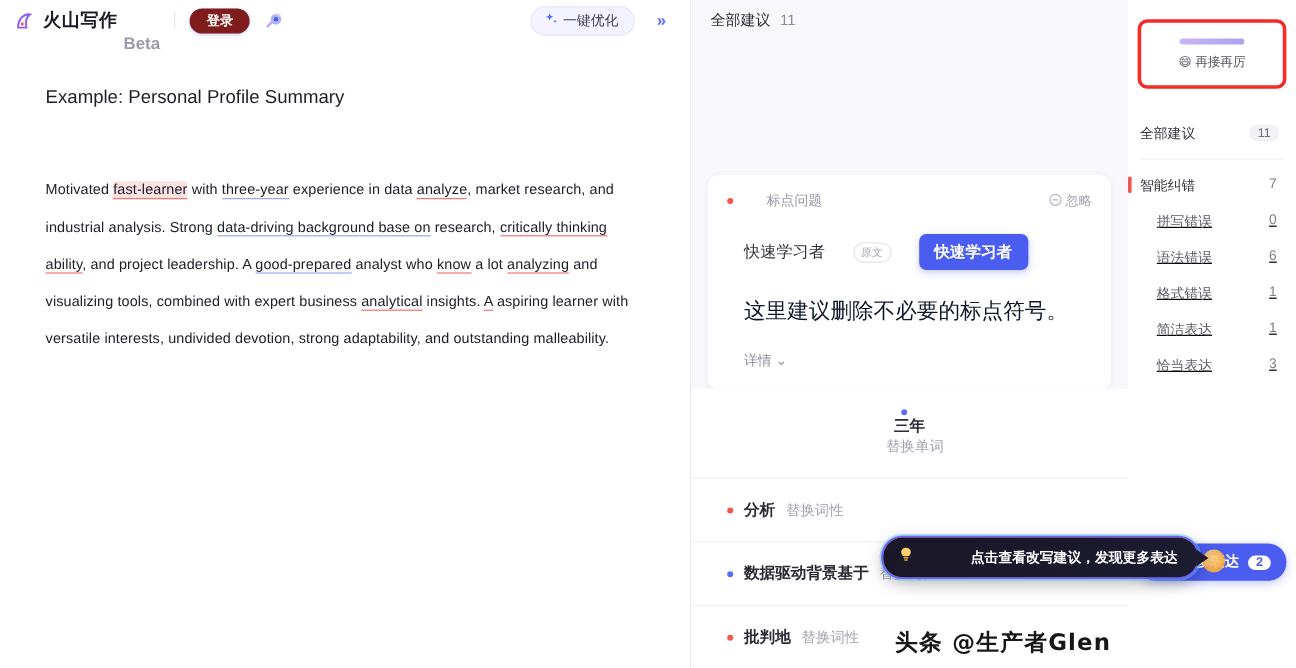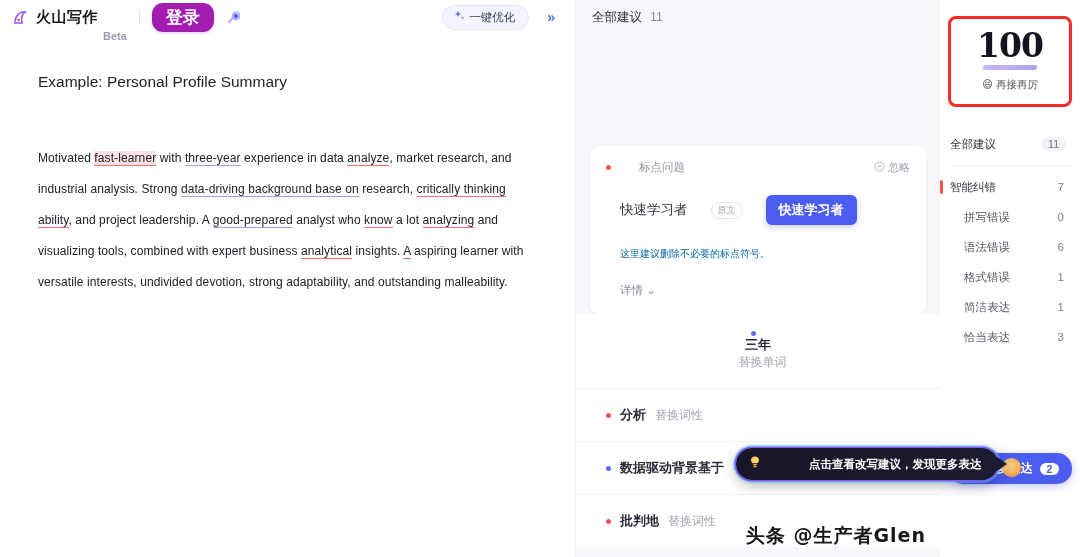--- a/index.html
+++ b/index.html
@@ -11,24 +11,24 @@
   }
   #app { position: relative; width: 1080px; height: 557px; display: flex; }
 
   
   .editor-col { width: 576px; height: 557px; background: #ffffff; position: relative; border-right: 1px solid #eceaf3; }
 
   .toolbar { height: 34px; display: flex; align-items: center; padding: 0 12px; gap: 8px; }
   .brand { display: flex; align-items: center; gap: 5px; }
   .brand-logo { width: 19px; height: 19px; }
   .brand-name { font-size: 15px; font-weight: 700; color: #1b1b28; letter-spacing: .5px; }
-  .beta-tag { font-size: 11px; color: #9b9bab; font-weight: 600; padding-top: 4px; margin-top: 33px; }
+  .beta-tag { font-size: 14px; color: #9b9bab; font-weight: 600; padding-top: 4px; margin-top: 33px; }
   .tool-div { width: 1px; height: 14px; background: #e6e4ee; margin: 0 4px; }
   .login-btn {
-    background: #a21caf; color: #fff; font-size: 17px; font-weight: 600;
+    background: #7f1d1d; color: #fff; font-size: 11px; font-weight: 600;
     border-radius: 11px; padding: 3px 14px; border: none; cursor: pointer;
     box-shadow: 0 1px 3px rgba(75,92,240,.3);
   }
   .wand-btn { width: 24px; height: 24px; display: flex; align-items: center; justify-content: center; cursor: pointer; }
   .toolbar-spacer { flex: 1; }
   .optimize-btn {
     display: flex; align-items: center; gap: 4px;
     background: #f3f4ff; color: #3a3a52; font-size: 11.5px; font-weight: 500;
     border: 1px solid #e4e6fb; border-radius: 13px; padding: 4px 13px 4px 10px; cursor: pointer;
   }
@@ -62,21 +62,21 @@
   .ignore { display: flex; align-items: center; gap: 3px; font-size: 11px; color: #a2a2b2; cursor: pointer; }
 
   .fix-row { display: flex; align-items: center; gap: 23px; margin-top: 20px; padding-left: 14px; }
   .orig { font-size: 13.5px; color: #33333f; }
   .orig-pill { border: 1px solid #e2e2ec; border-radius: 9px; font-size: 9px; color: #a8a8b8; padding: 1px 6px; }
   .repl-btn {
     background: #4b5cf0; color: #fff; font-size: 13px; font-weight: 600;
     border-radius: 6px; padding: 6px 13px; border: none; cursor: pointer;
     box-shadow: 0 2px 6px rgba(75,92,240,.30);
   }
-  .card-desc { margin-top: 22px; padding-left: 14px; font-size: 10px; color: #0369a1; }
+  .card-desc { margin-top: 22px; padding-left: 14px; font-size: 18px; color: #0f172a; }
   .card-more { margin-top: 22px; padding-left: 14px; font-size: 11.5px; color: #8c8c9c; cursor: pointer; }
 
   .card-slim {
     background: #fff; border-radius: 0; margin: 0 -14px; padding: 17px 30px;
     display: flex; align-items: center; border-top: 1px solid #f1f1f6;
   }
   .card-slim:first-of-type { border-top: none; flex-direction: column; }
   .slim-word { font-size: 13px; color: #2b2b38; font-weight: 600; }
   .slim-tag { font-size: 12px; color: #a3a3b3; margin-left: 9px; }
 
@@ -126,21 +126,21 @@
   .side-row.err .bar { background: #f2554d; }
   .side-row.pol .bar { background: #5a6ef0; }
   .side-label { font-size: 11.5px; color: #33333f; }
   .side-label.sub { color: #5a5a68; }
   .side-val { margin-left: auto; margin-right: 16px; font-size: 11.5px; color: #7d7d8c; }
   .side-row.all { margin-bottom: 4px; }
   .side-badge {
     margin-left: auto; margin-right: 14px; background: #f1f1f6; color: #6f6f80;
     font-size: 10.5px; border-radius: 8px; padding: 1px 7px;
   }
-  .side-row.indent { padding-left: 24px; }
+  .side-row.indent { padding-left: 24px; text-decoration: underline; }
   .side-sep { height: 1px; background: #f0f0f5; margin: 6px 10px; }
 
   .more-btn {
     position: absolute; left: 8px; bottom: 73px; width: 124px;
     background: #4b5cf0; color: #fff; border: none; border-radius: 15px;
     padding: 7px 8px; font-size: 12px; font-weight: 700; cursor: pointer;
     display: flex; align-items: center; justify-content: center; gap: 7px;
     box-shadow: 0 2px 8px rgba(75,92,240,.35);
   }
   .more-badge { background: #fff; color: #4b5cf0; font-size: 10.5px; border-radius: 8px; padding: 0px 7px; font-weight: 700; }
@@ -270,21 +270,20 @@
       <span class="tooltip-text">点击查看改写建议，发现更多表达</span>
       <span class="tooltip-arrow"></span>
     </div>
 
     <div class="watermark">头条 @生产者Glen</div>
   </div>
 
   <div class="side-col">
     <div class="score-wrap">
       <div class="score-box">
-        <div class="score-num">100</div>
         <div class="score-underline"></div>
         <div class="score-label">
           <span>😄</span>
           <span>再接再厉</span>
         </div>
       </div>
     </div>
 
     <div class="side-list">
       <div class="side-row all">

